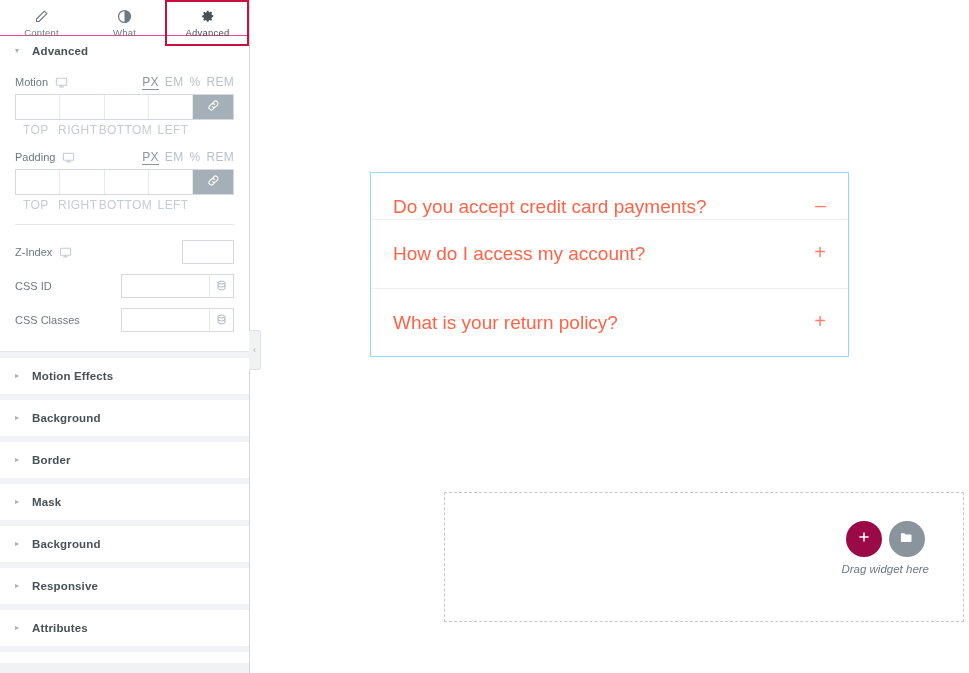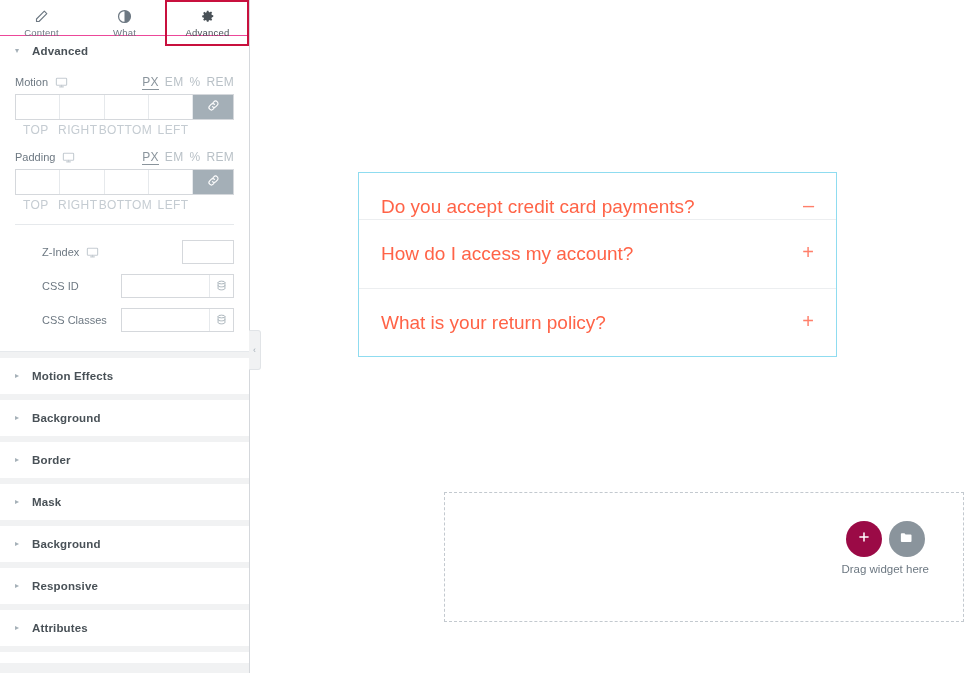--- a/index.html
+++ b/index.html
@@ -173,21 +173,20 @@
   .ctrl-sep {
     height: 1px;
     background: #e6e9ec;
     margin: 12px 0 10px 0;
   }
 
   .row {
     display: flex;
     align-items: center;
     height: 34px;
-    margin-left: 27px;
   }
   .row-label {
     font-size: 11px;
     color: #6d7882;
     display: flex;
     align-items: center;
   }
   .row-ctrl { margin-left: auto; }
 
   .in-sm {
@@ -258,21 +257,21 @@
   #canvas {
     position: absolute;
     left: 250px; top: 0;
     width: 719px; height: 673px;
     background: #ffffff;
   }
 
   
   .accordion {
     position: absolute;
-    left: 108px;
+    left: 120px;
     top: 172px;
     width: 479px;
     background: #ffffff;
     border: 1px solid #8fdcf0;
   }
   .acc-item { background: #fff; }
   .acc-item + .acc-item { border-top: 1px solid #eceef0; }
   .acc-head {
     display: flex;
     align-items: flex-start;
@@ -327,20 +326,21 @@
     border-radius: 50%;
     display: flex;
     align-items: center;
     justify-content: center;
     cursor: pointer;
   }
   .dz-add { background: #9b0a46; }
   .dz-folder { background: #8a949c; }
   .dz-text {
     font-size: 11.5px;
+    font-style: italic;
     color: #6d7882;
   }
 </style>
 </head>
 <body>
 
 <div id="app">
 
   <div id="panel">
 

